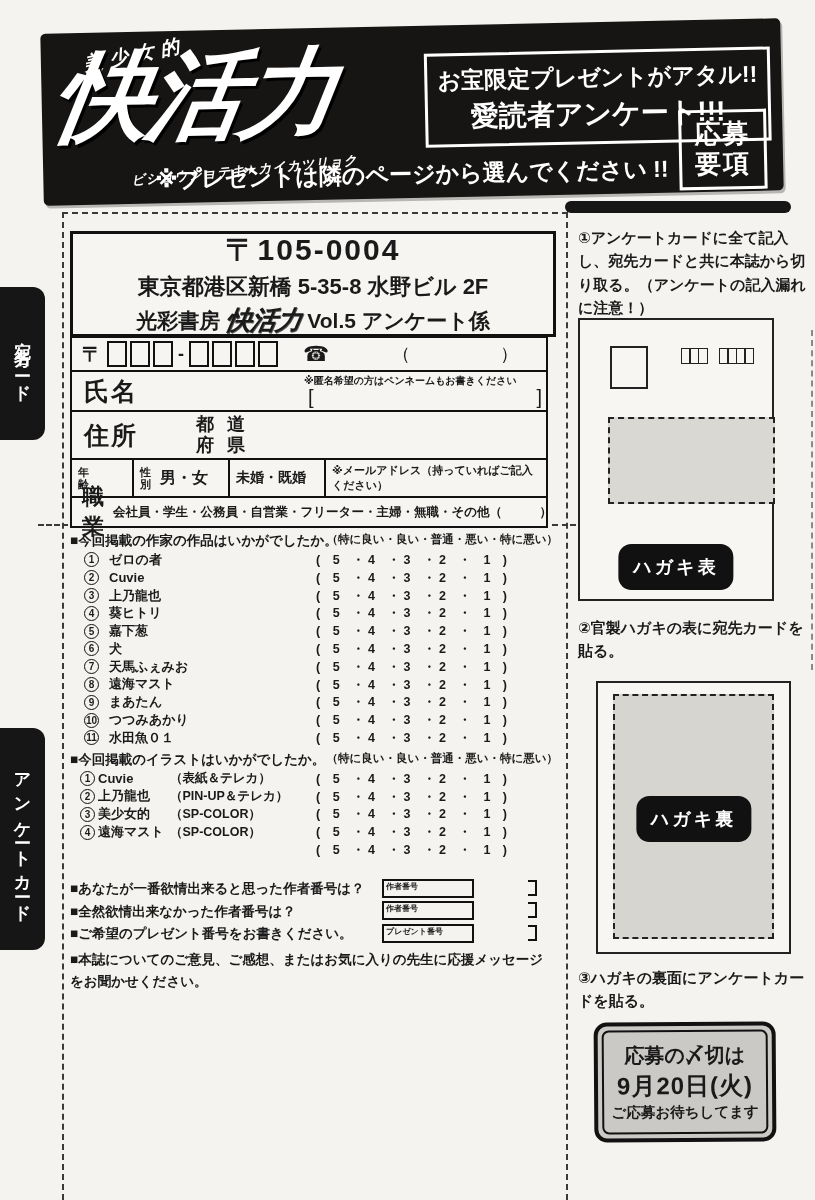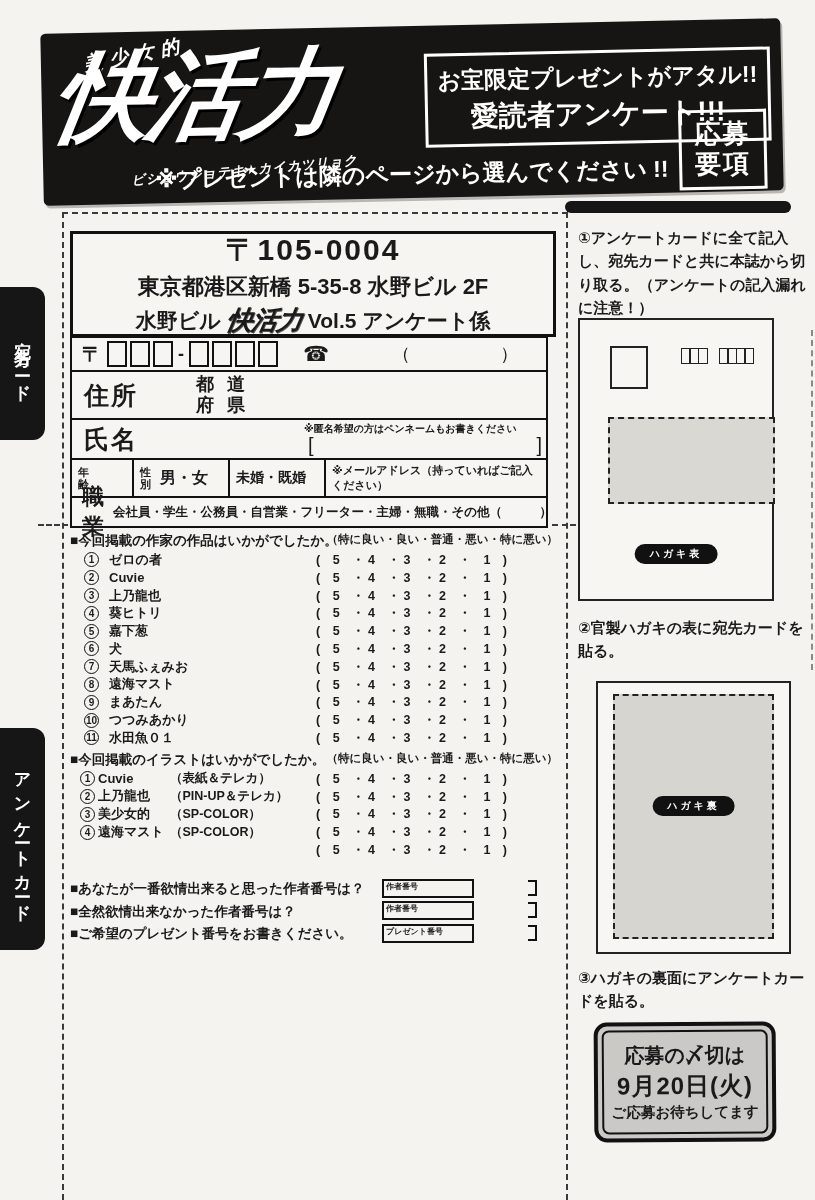--- a/index.html
+++ b/index.html
@@ -122,21 +122,21 @@
   .stamp { position:absolute; left:30px; top:26px; width:38px; height:43px; border:2px solid #222; }
   .zip-row { position:absolute; top:28px; display:flex; }
   .zg1 { left:102px; }
   .zg2 { left:140px; }
   .zip-cell { width:10px; height:16px; border:1.5px solid #222; margin-left:-1.5px; }
   .paste-front { position:absolute; left:28px; top:97px; width:167px; height:87px;
     border:2.5px dashed #222; background:#d9d8d3; }
   .paste-back { position:absolute; left:15px; top:11px; right:15px; bottom:13px;
     border:2.5px dashed #222; background:#d6d5d0; }
   .pill { position:absolute; left:50%; transform:translateX(-50%); background:#111; color:#fff;
-    border-radius:13px; padding:3px 15px; font-size:10px; font-weight:bold; letter-spacing:3px; white-space:nowrap; }
+    border-radius:13px; padding:11px 15px; font-size:18px; font-weight:bold; letter-spacing:3px; white-space:nowrap; }
   .pill-front { top:224px; }
   .pill-back { top:113px; }
 
   
   .deadline { position:absolute; left:594px; top:1022px; width:182px; height:120px; background:#cac9c5;
     border:4px solid #111; border-radius:13px; padding:4px; transform:rotate(-0.4deg); }
   .deadline-inner { width:100%; height:100%; border:2px solid #111; border-radius:7px;
     display:flex; flex-direction:column; align-items:center; justify-content:center; gap:1px; }
   .dl1 { font-size:20px; font-weight:900; }
   .dl2 { font-size:24px; font-weight:900; letter-spacing:1px; }
@@ -168,52 +168,52 @@
   <div class="tick-right"></div>
   <div class="edge-dashes"></div>
 
   <div class="side-tab tab-address">宛名カード</div>
   <div class="side-tab tab-survey">アンケートカード</div>
 
   <div class="addr-box">
     <div class="addr-postal">〒105-0004</div>
     <div class="addr-line">東京都港区新橋 5-35-8  水野ビル 2F</div>
     <div class="addr-line3">
-      <span>水野ビル</span>
+      <span>光彩書房</span>
       <span class="mini-logo">快活力</span>
       <span>Vol.5 アンケート係</span>
     </div>
   </div>
 
   <div class="form-table">
     <div class="f-row row-phone">
       <span class="postal-mark">〒</span>
       <span class="zipbox"></span>
       <span class="zipbox"></span>
       <span class="zipbox"></span>
       <span class="zip-sep">-</span>
       <span class="zipbox"></span>
       <span class="zipbox"></span>
       <span class="zipbox"></span>
       <span class="zipbox"></span>
       <span class="phone-icon">☎</span>
       <span class="phone-paren">（　　）</span>
+    </div>
+    <div class="f-row row-name">
+      <span class="label-big">氏名</span>
+      <span class="name-note">※匿名希望の方はペンネームもお書きください</span>
+      <span class="br-open">[</span>
+      <span class="br-close">]</span>
     </div>
     <div class="f-row row-address">
       <span class="label-big">住所</span>
       <span class="todofuken">
         <span>都 道</span><br>
         <span>府 県</span>
       </span>
-    </div>
-    <div class="f-row row-name">
-      <span class="label-big">氏名</span>
-      <span class="name-note">※匿名希望の方はペンネームもお書きください</span>
-      <span class="br-open">[</span>
-      <span class="br-close">]</span>
     </div>
     <div class="f-row row-age">
       <span class="cell c-age">
         <span class="stack">年齢</span>
       </span>
       <span class="cell c-gender">
         <span class="stack">性別</span>
         <span class="gender-opts">男・女</span>
       </span>
       <span class="cell c-marital">
@@ -362,20 +362,21 @@
         </span>
         <span class="end-bracket"></span>
       </div>
       <div class="q-row">
         <span class="q-text">■ご希望のプレゼント番号をお書きください。</span>
         <span class="ans-box">
           <span class="ans-label">プレゼント番号</span>
         </span>
         <span class="end-bracket"></span>
       </div>
+      <div class="q-comment">■本誌についてのご意見、ご感想、またはお気に入りの先生に応援メッセージをお聞かせください。</div>
     </div>
   </div>
 
   <div class="divider-bar"></div>
 
   <div class="step step1">①アンケートカードに全て記入し、宛先カードと共に本誌から切り取る。（アンケートの記入漏れに注意！）</div>
 
   <div class="postcard pc-front">
     <span class="stamp"></span>
     <span class="zip-row zg1">

